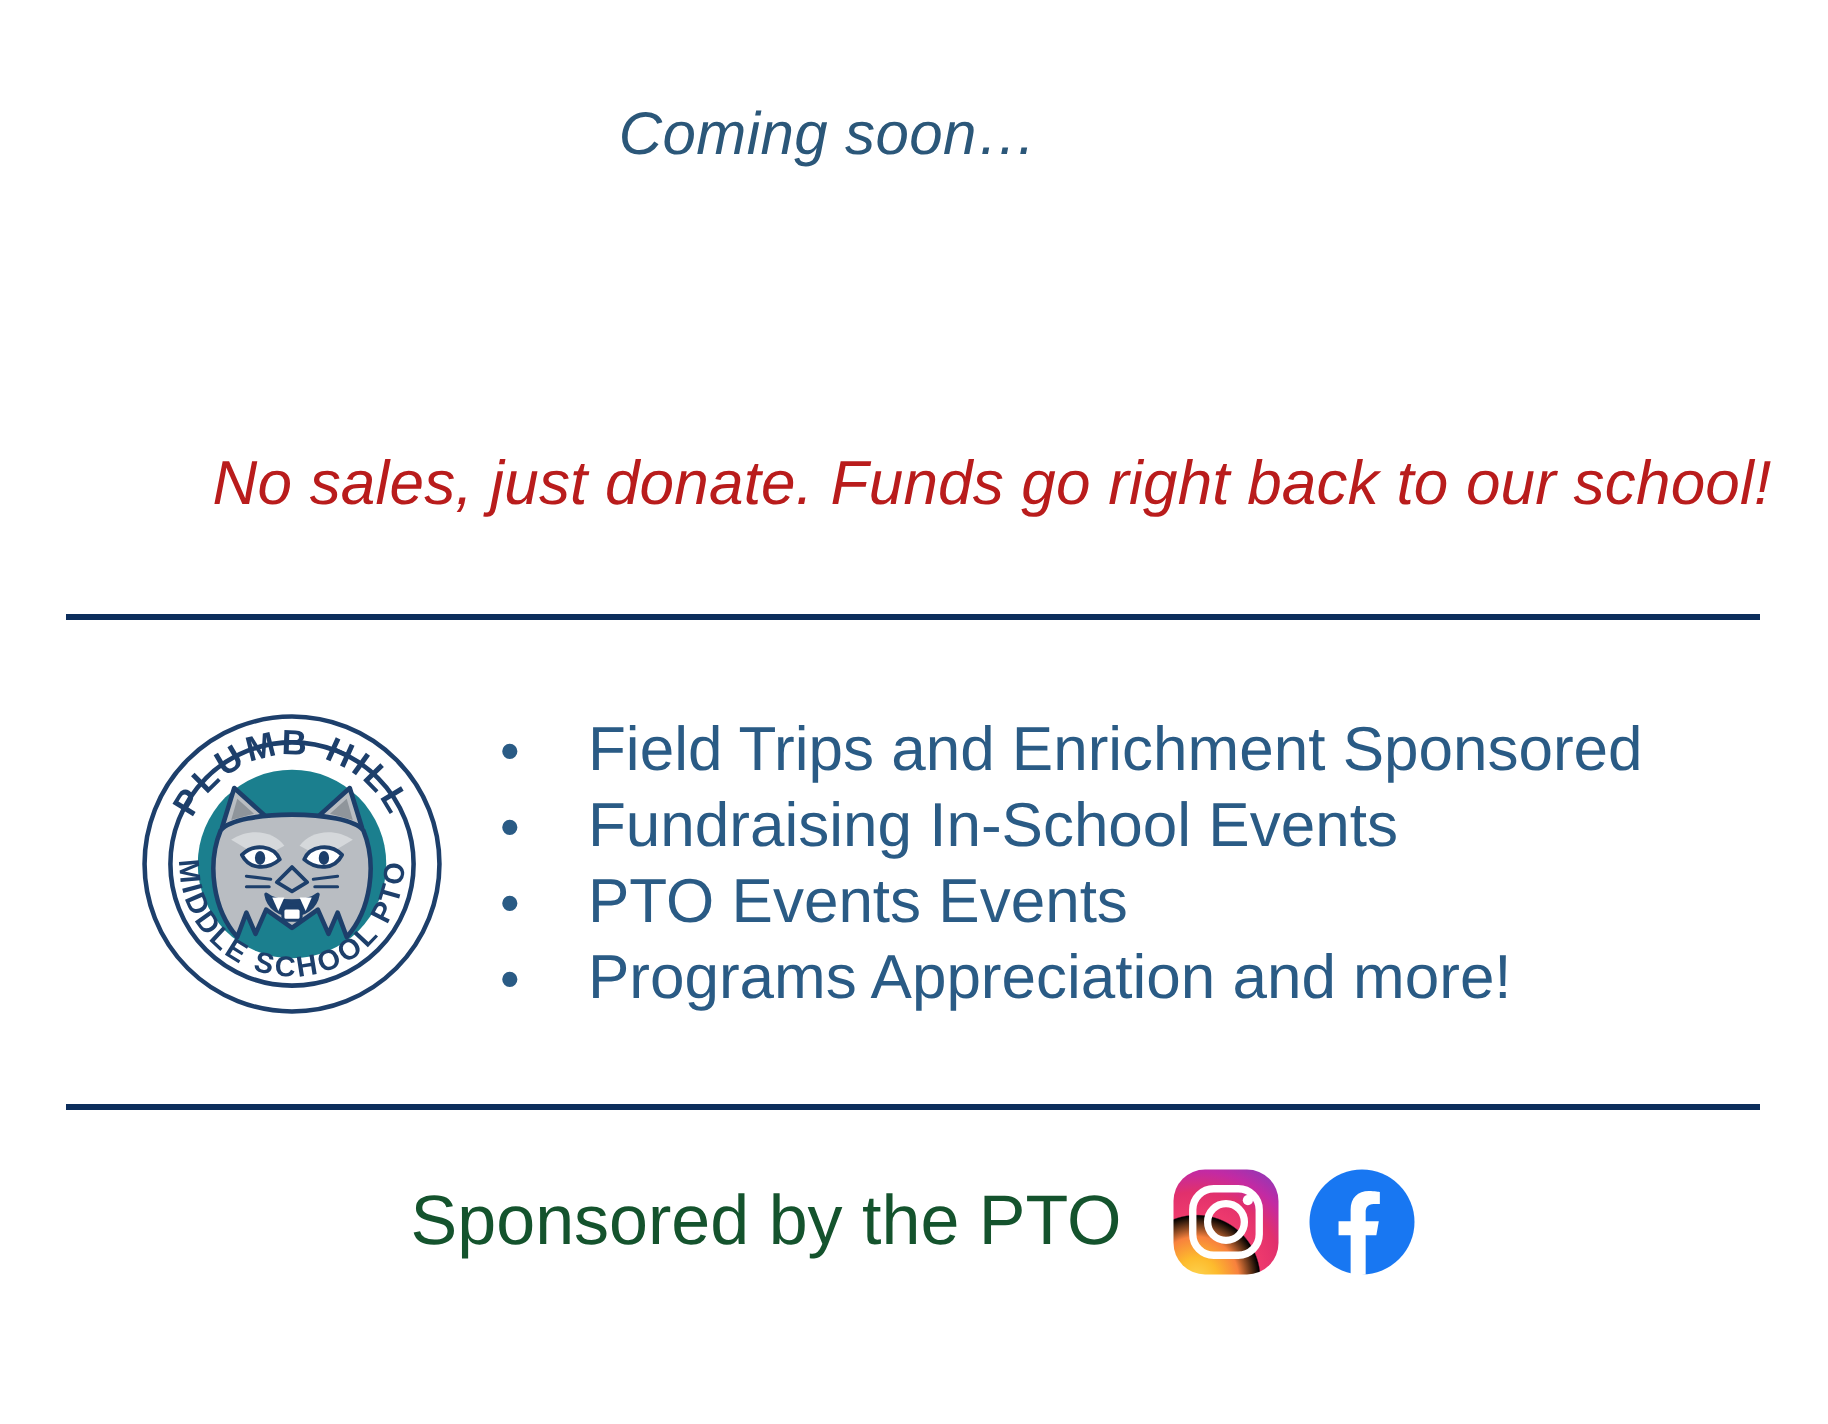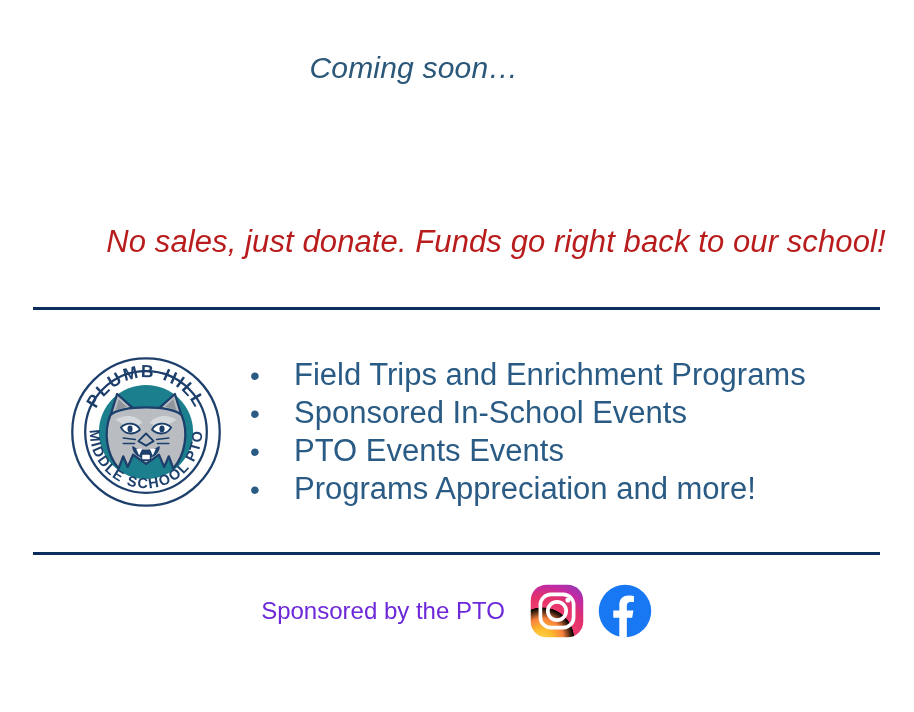--- a/index.html
+++ b/index.html
@@ -125,23 +125,23 @@
     position: absolute;
     top: 578px;
     left: 0;
     width: 914px;
     height: 66px;
     display: flex;
     align-items: center;
     justify-content: center;
   }
   .sponsor-text {
-    font-size: 24px;
+    font-size: 35px;
     line-height: 40px;
-    color: #6d28d9;
+    color: #14532d;
     white-space: nowrap;
     margin-right: 24px;
   }
   .social {
     display: flex;
     align-items: center;
     gap: 12px;
   }
   .social-icon { display: block; width: 56px; height: 56px; }
   .social-icon svg { display: block; width: 56px; height: 56px; }
@@ -210,25 +210,25 @@
 
           <path d="M -30 4 L -14 6 M -30 11 L -15 11" stroke="#1d3f6b" stroke-width="2" fill="none" stroke-linecap="round"></path>
           <path d="M  30 4 L  14 6 M  30 11 L  15 11" stroke="#1d3f6b" stroke-width="2" fill="none" stroke-linecap="round"></path>
         </g>
       </svg>
     </div>
 
     <ul class="bullets">
       <li>
         <span class="dot">•</span>
-        <span>Field Trips and Enrichment Programs</span>
-      </li>
-      <li>
-        <span class="dot">•</span>
-        <span>Sponsored In-School Events</span>
+        <span>Field Trips and Enrichment Sponsored</span>
+      </li>
+      <li>
+        <span class="dot">•</span>
+        <span>Fundraising In-School Events</span>
       </li>
       <li>
         <span class="dot">•</span>
         <span>PTO Events Events</span>
       </li>
       <li>
         <span class="dot">•</span>
         <span>Programs Appreciation and more!</span>
       </li>
     </ul>

